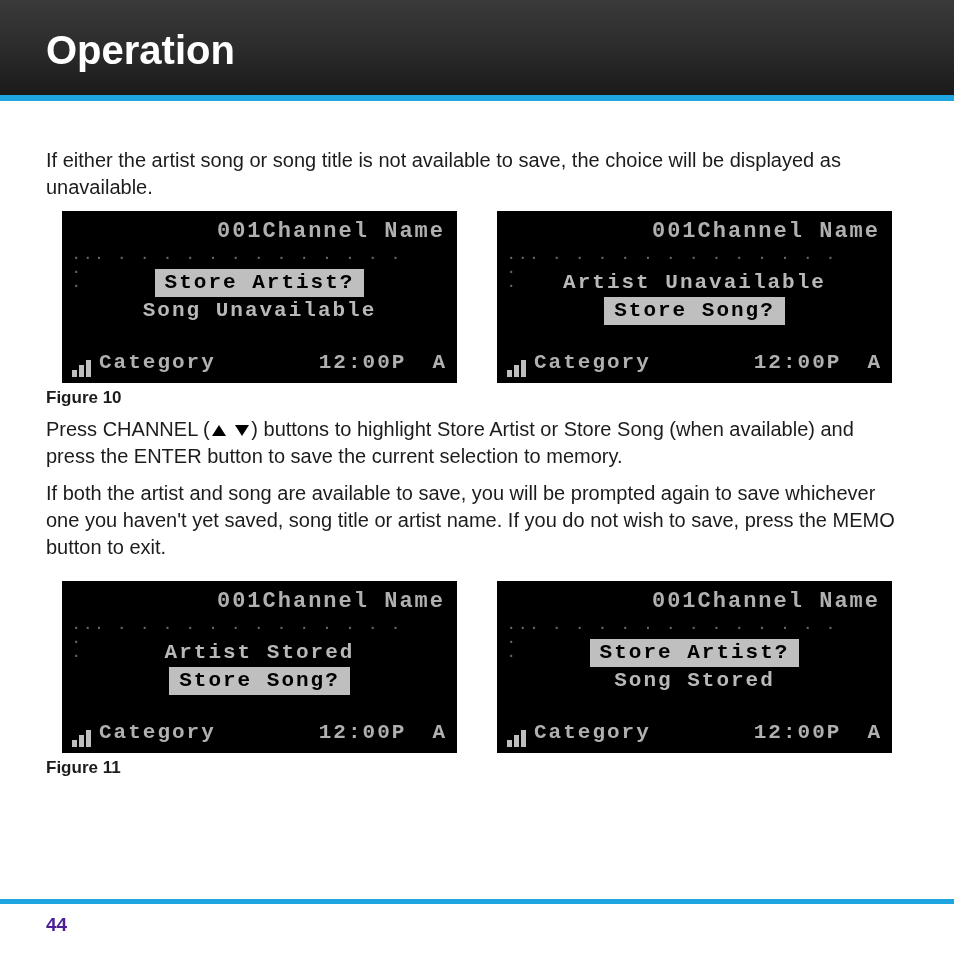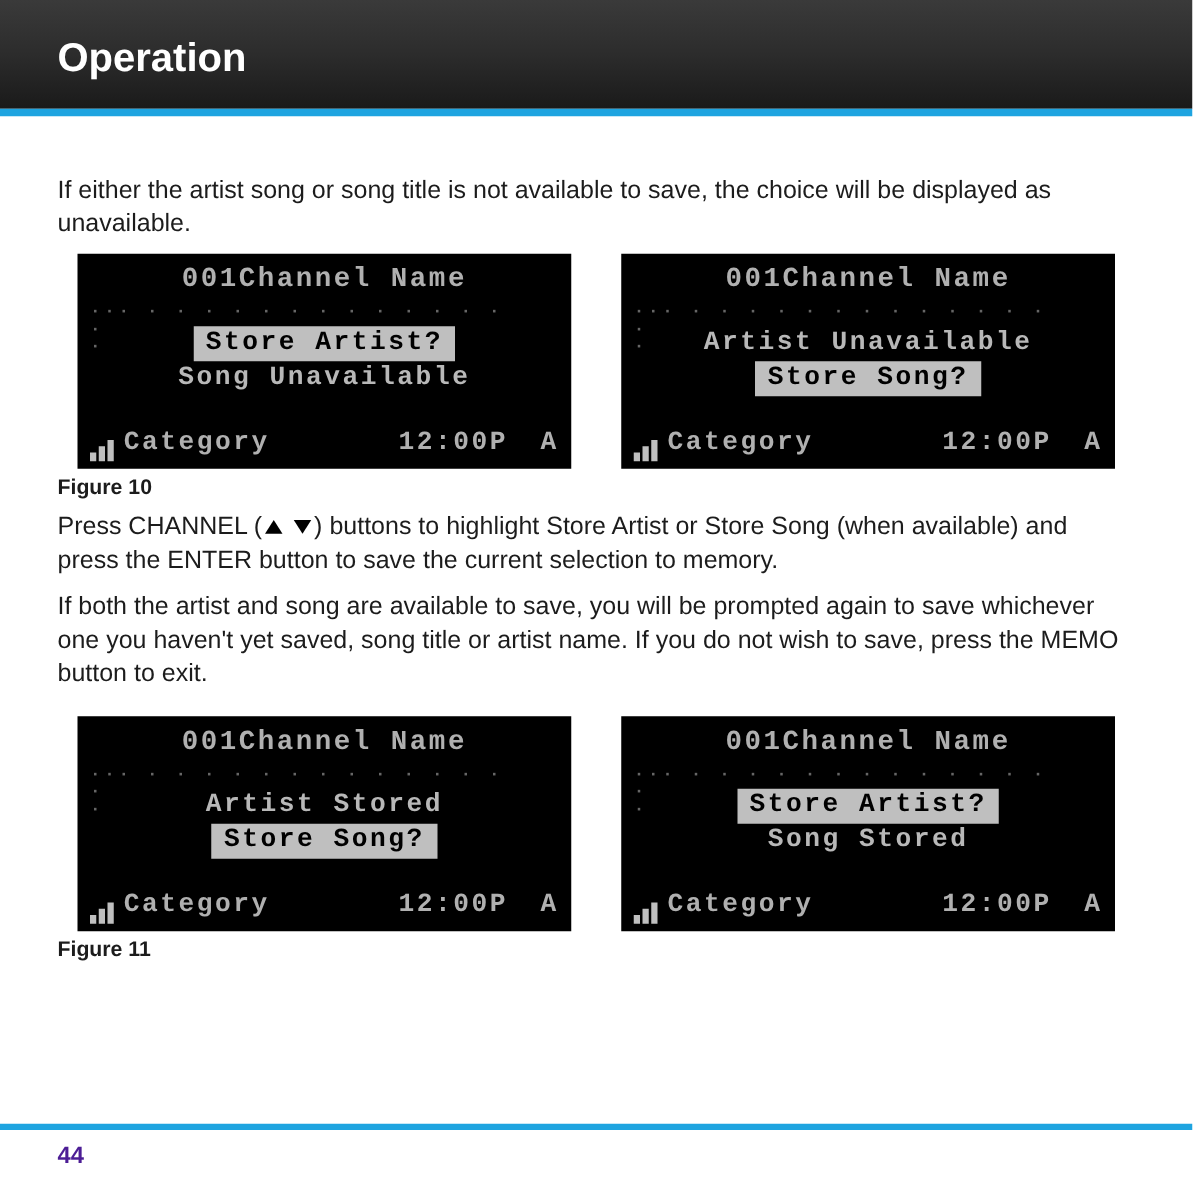--- a/index.html
+++ b/index.html
@@ -10,21 +10,21 @@
     font-family: Arial, Helvetica, sans-serif;
     position: relative;
     overflow: hidden;
   }
   .header-band {
     background: linear-gradient(to bottom, #3a3a3a 0%, #2c2c2c 50%, #1a1a1a 100%);
     padding: 28px 46px 22px 46px;
   }
   .header-title {
     color: #fff;
-    font-size: 32px;
+    font-size: 40px;
     font-weight: bold;
   }
   .accent-bar {
     height: 6px;
     background: #1ea4e0;
   }
   .content {
     padding: 46px 46px 0 46px;
     color: #1c1c1c;
     font-size: 20px;
@@ -67,21 +67,21 @@
     width: 395px;
     background: #000;
     color: #b8b8b8;
     font-family: "Courier New", monospace;
     font-weight: bold;
     letter-spacing: 2px;
     padding: 6px 10px 6px 10px;
   }
   .lcd-top {
     display: flex;
-    justify-content: center;
+    justify-content: flex-end;
     font-size: 22px;
     padding: 0 2px 4px 2px;
     color: #b0b0b0;
   }
   .lcd-mid {
     position: relative;
     height: 92px;
   }
   .dotted-row {
     color: #666;

